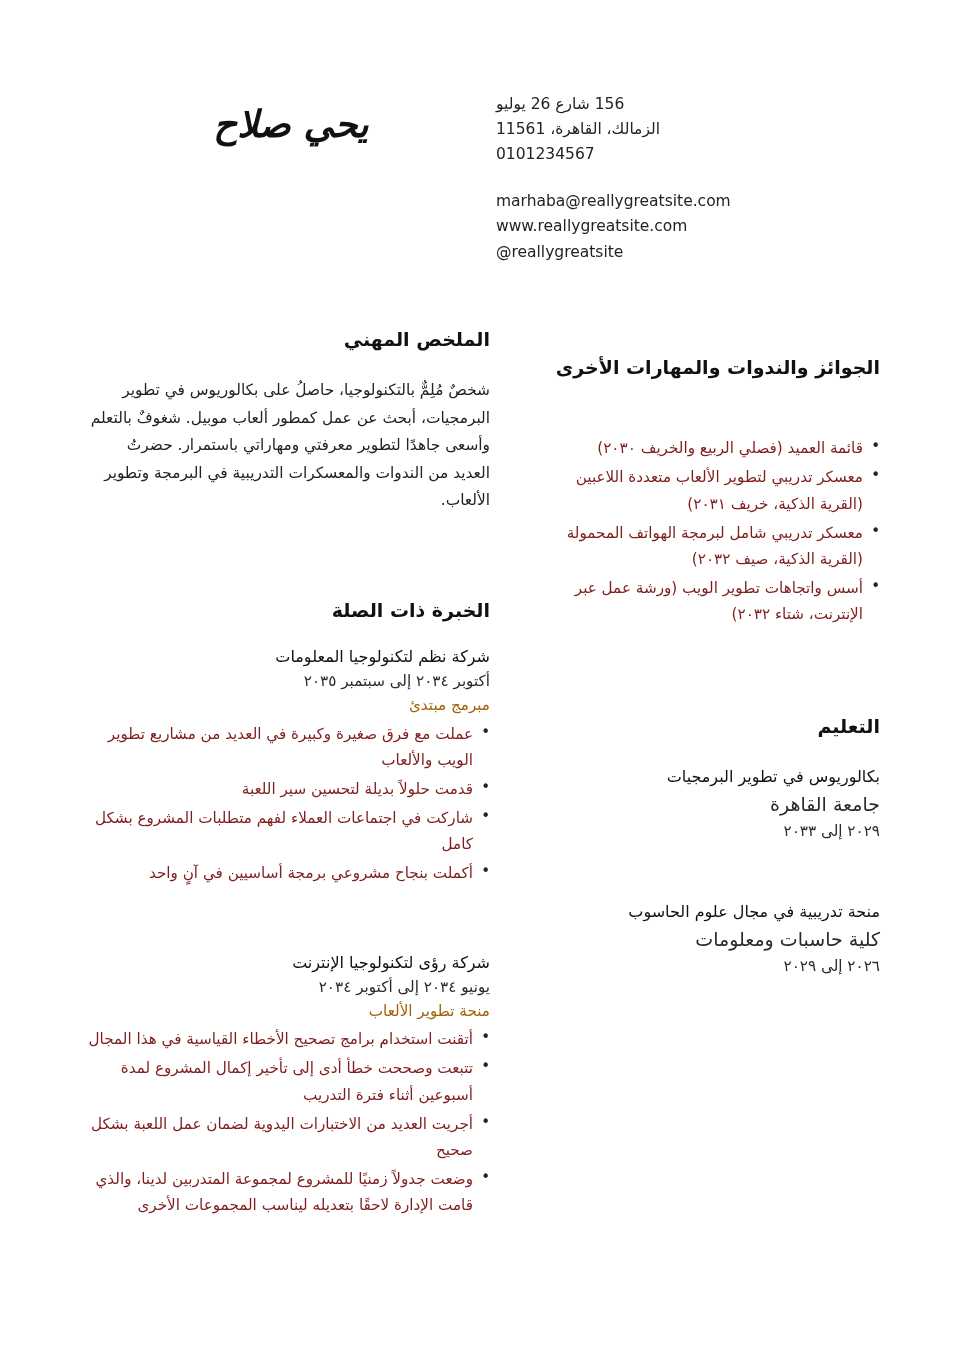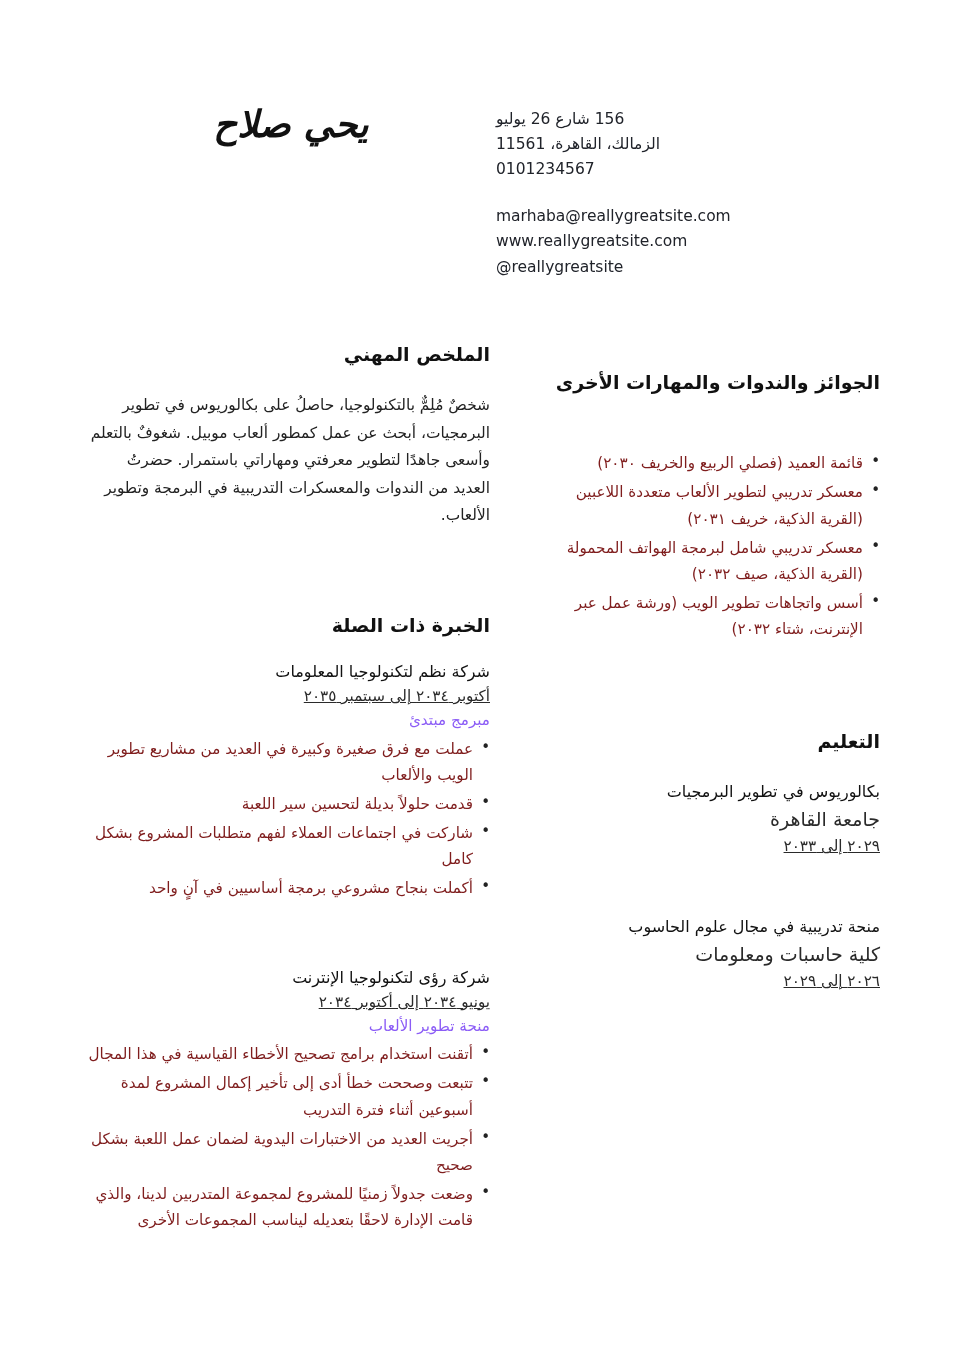--- a/index.html
+++ b/index.html
@@ -55,21 +55,20 @@
     text-align: left;
     direction: rtl;
     padding-top: 4px;
   }
 
   .contact-block {
     font-size: 15.5px;
     line-height: 1.62;
     color: #20232a;
     text-align: left;
-    margin-top: 15px;
   }
 
   .contact-block .addr-line { direction: rtl; text-align: left; }
   .contact-block .latin-line { direction: ltr; text-align: left; }
 
   .contact-gap { height: 22px; }
 
   
   .columns {
     display: flex;
@@ -146,26 +145,25 @@
     font-size: 16px;
     font-weight: 400;
     color: #111111;
     line-height: 1.5;
   }
 
   .entry-dates {
     font-size: 15.2px;
     color: #2a2a2a;
     line-height: 1.6;
-    text-decoration: underline;
   }
 
   .entry-role {
     font-size: 15.2px;
-    color: #8b5cf6;
+    color: #a16207;
     line-height: 1.6;
     margin-bottom: 3px;
   }
 
   .entry-sub {
     font-size: 19px;
     color: #2a2a2a;
     line-height: 1.6;
   }
 

